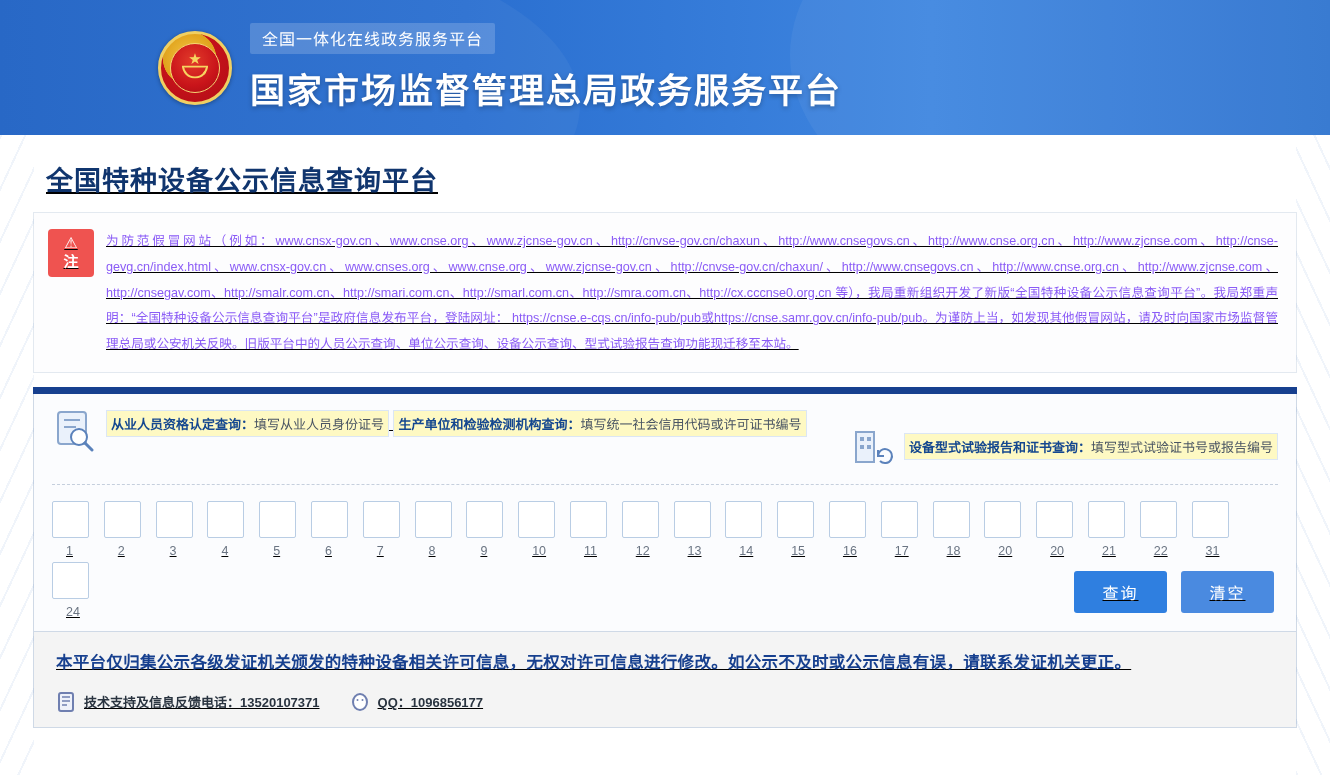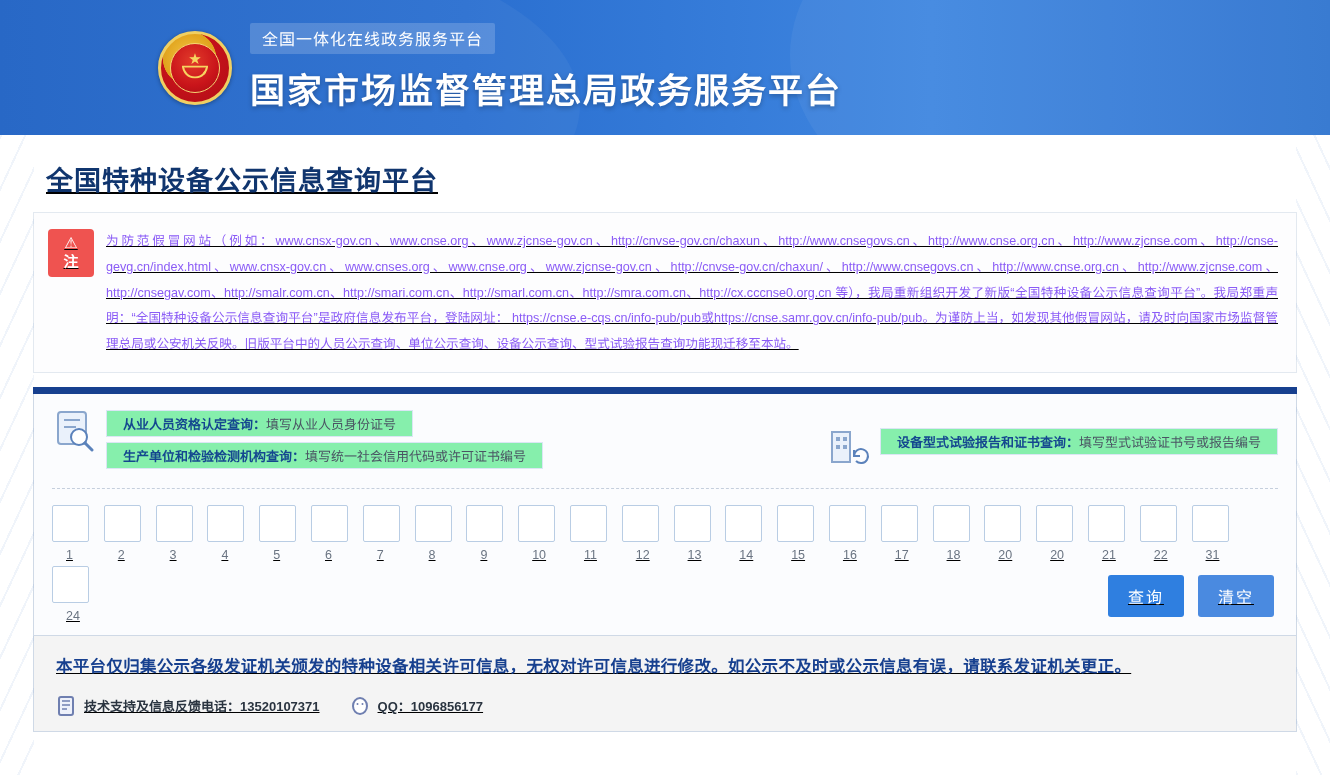--- a/index.html
+++ b/index.html
@@ -190,24 +190,24 @@
   .tip-group { display: flex; align-items: flex-start; }
   .tip-icon {
     width: 46px; height: 44px;
     flex: none;
     margin-right: 8px;
     position: relative;
     color: #8aa6cd;
   }
   .tip-lines { padding-top: 2px; }
   .tip-line {
-    background: #86efac;
+    background: #fef9c3;
     border: 1px solid #dbe6f4;
     display: inline-block;
-    padding: 3px 16px;
+    padding: 3px 4px;
     font-size: 13px;
     color: #2b5ea8;
     margin-bottom: 5px;
     white-space: nowrap;
   }
   .tip-line b { color: #14478f; font-weight: bold; }
   .tip-line .plain { color: #4a5563; font-weight: normal; }
 
   
   .boxes-area { padding: 16px 0 8px 0; }
@@ -246,21 +246,21 @@
   .btns {
     display: flex;
     gap: 14px;
     padding-top: 9px;
     padding-right: 4px;
   }
   .btn {
     border: none;
     color: #ffffff;
     font-size: 16px;
-    width: 76px; height: 42px;
+    width: 93px; height: 42px;
     border-radius: 3px;
     cursor: pointer;
     font-family: "Liberation Sans", sans-serif;
     letter-spacing: 2px;
   }
   .btn-query { background: #2f7fe0; }
   .btn-clear { background: #4a8ae0; }
 
   
   .footer-note {
@@ -343,21 +343,21 @@
           <div class="tip-lines">
             <div class="tip-line">
               <b>从业人员资格认定查询：</b><span class="plain">填写从业人员身份证号</span>
             </div>
             <div class="tip-line">
               <b>生产单位和检验检测机构查询：</b><span class="plain">填写统一社会信用代码或许可证书编号</span>
             </div>
           </div>
         </div>
 
-        <div class="tip-group" style="padding-top:18px;">
+        <div class="tip-group" style="padding-top:18px;align-items:center;">
           <div class="tip-icon">
             <svg width="46" height="44" viewBox="0 0 46 44" fill="none" aria-hidden="true">
               <rect x="6" y="6" width="18" height="30" stroke="#8aa6cd" stroke-width="2" fill="#eaf1fb"></rect>
               <rect x="10" y="11" width="4" height="4" fill="#8aa6cd"></rect>
               <rect x="17" y="11" width="4" height="4" fill="#8aa6cd"></rect>
               <rect x="10" y="19" width="4" height="4" fill="#8aa6cd"></rect>
               <rect x="17" y="19" width="4" height="4" fill="#8aa6cd"></rect>
               <path d="M28 30a7 7 0 1 1 2 5" stroke="#5b82bb" stroke-width="2" fill="none"></path>
               <path d="M28 24v6h6" stroke="#5b82bb" stroke-width="2" fill="none"></path>
             </svg>

